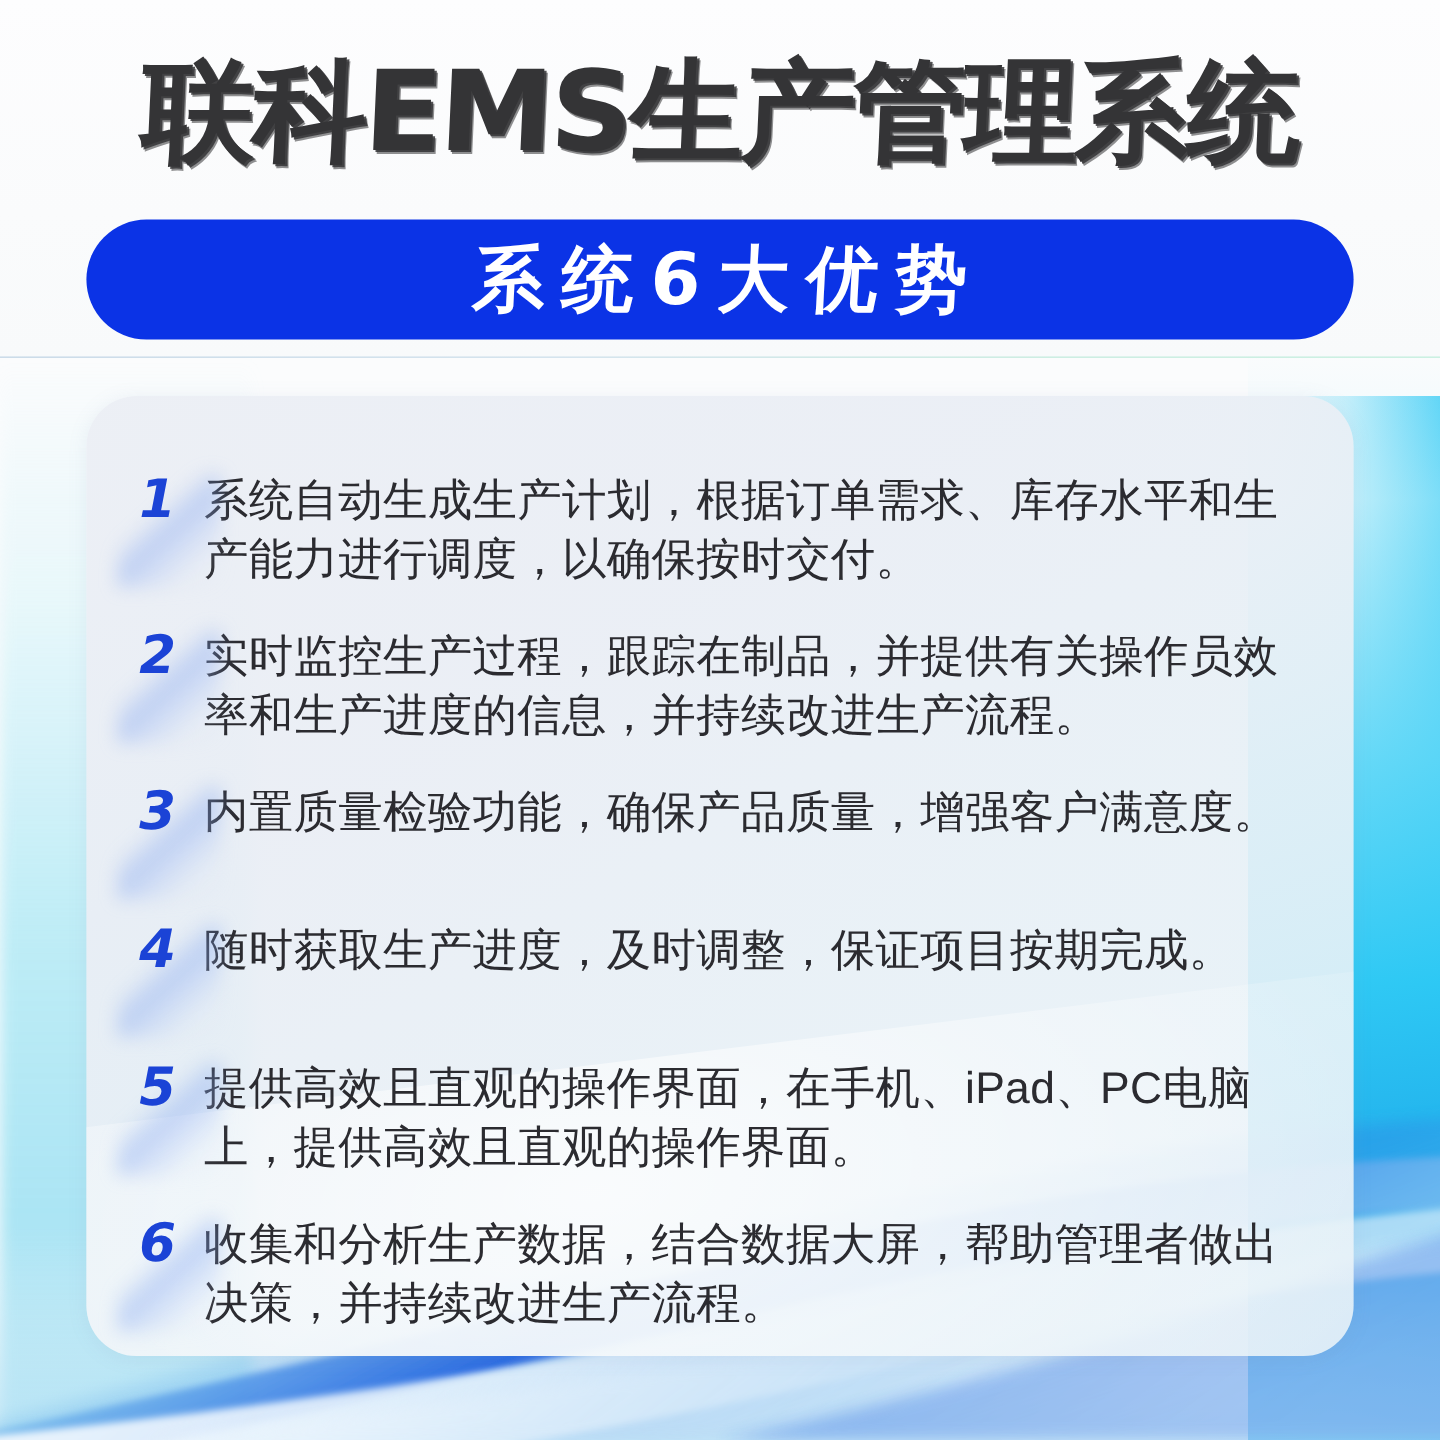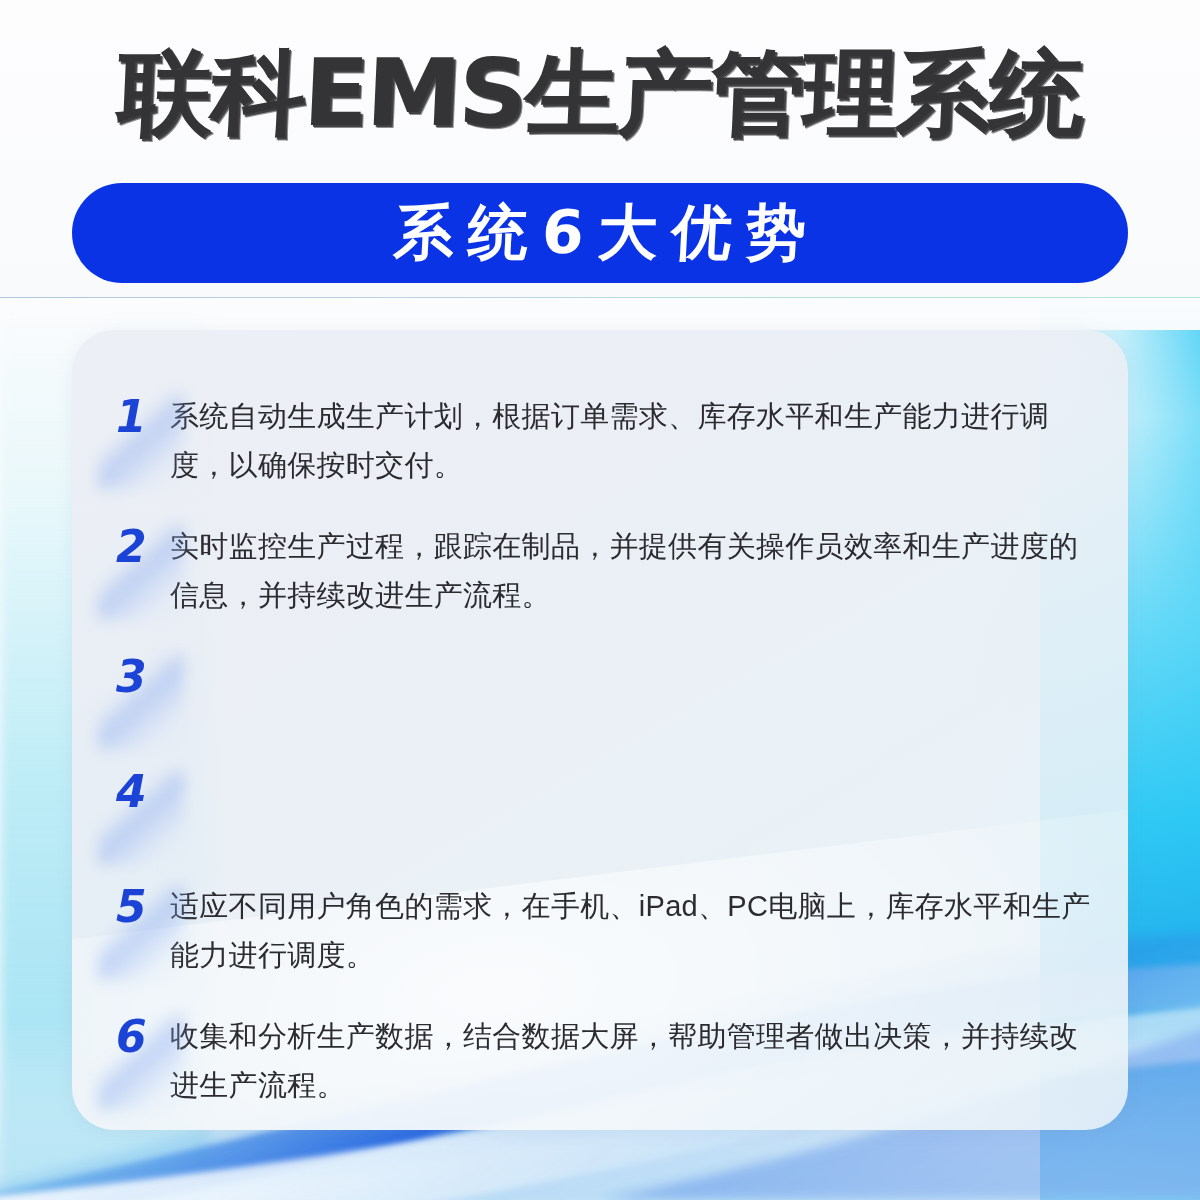--- a/index.html
+++ b/index.html
@@ -186,21 +186,21 @@
     font-style: italic;
     font-size: 44px;
     line-height: 50px;
     color: #1b43d6;
     text-align: left;
     padding-left: 2px;
   }
   .item-text {
     flex: 1 1 auto;
     font-family: "Liberation Sans", "DejaVu Sans", sans-serif;
-    font-size: 29px;
+    font-size: 37px;
     line-height: 49px;
     color: #2b2b30;
     letter-spacing: 0.3px;
     padding-top: 0px;
   }
 
   .item-1 { top: 62px; }
   .item-2 { top: 192px; }
   .item-3 { top: 322px; }
   .item-4 { top: 437px; }
@@ -296,35 +296,37 @@
           <div class="num">2</div>
         </div>
         <div class="item-text">实时监控生产过程，跟踪在制品，并提供有关操作员效率和生产进度的信息，并持续改进生产流程。</div>
       </div>
 
       <div class="item item-3">
         <div class="num-wrap">
           <div class="num-glow"></div>
           <div class="num">3</div>
         </div>
+        <div class="item-text">内置质量检验功能，确保产品质量，增强客户满意度。</div>
       </div>
 
       <div class="item item-4">
         <div class="num-wrap">
           <div class="num-glow"></div>
           <div class="num">4</div>
         </div>
+        <div class="item-text">随时获取生产进度，及时调整，保证项目按期完成。</div>
       </div>
 
       <div class="item item-5">
         <div class="num-wrap">
           <div class="num-glow"></div>
           <div class="num">5</div>
         </div>
-        <div class="item-text">适应不同用户角色的需求，在手机、iPad、PC电脑上，库存水平和生产能力进行调度。</div>
+        <div class="item-text">提供高效且直观的操作界面，在手机、iPad、PC电脑上，提供高效且直观的操作界面。</div>
       </div>
 
       <div class="item item-6">
         <div class="num-wrap">
           <div class="num-glow"></div>
           <div class="num">6</div>
         </div>
         <div class="item-text">收集和分析生产数据，结合数据大屏，帮助管理者做出决策，并持续改进生产流程。</div>
       </div>
 

